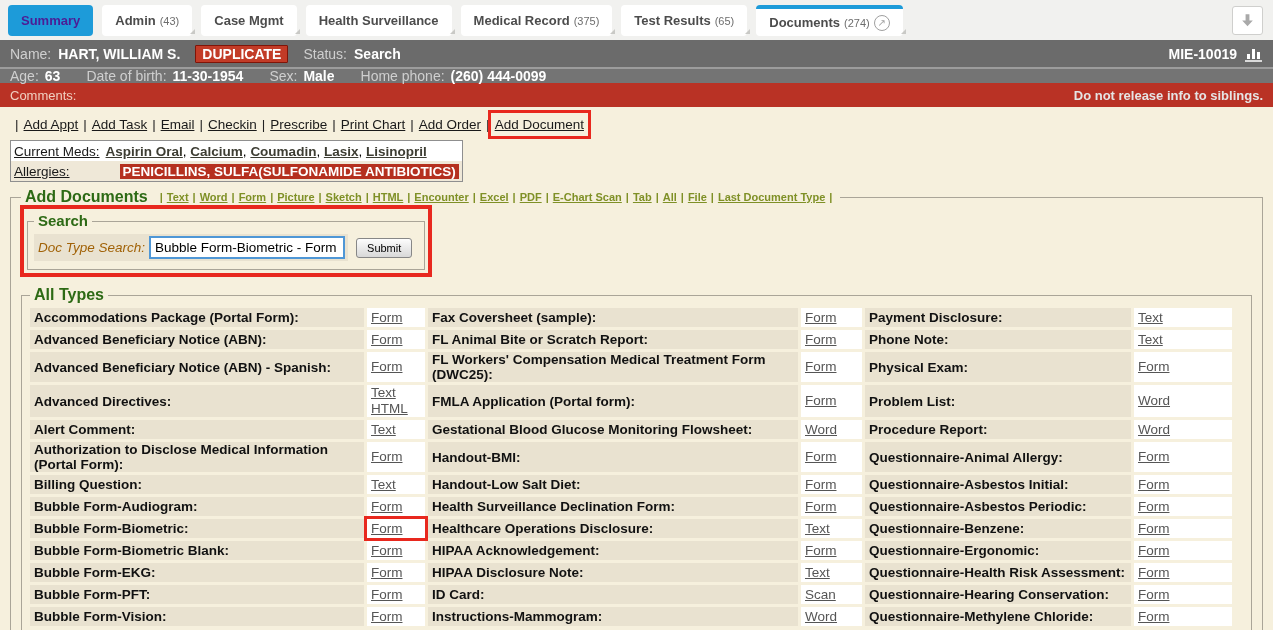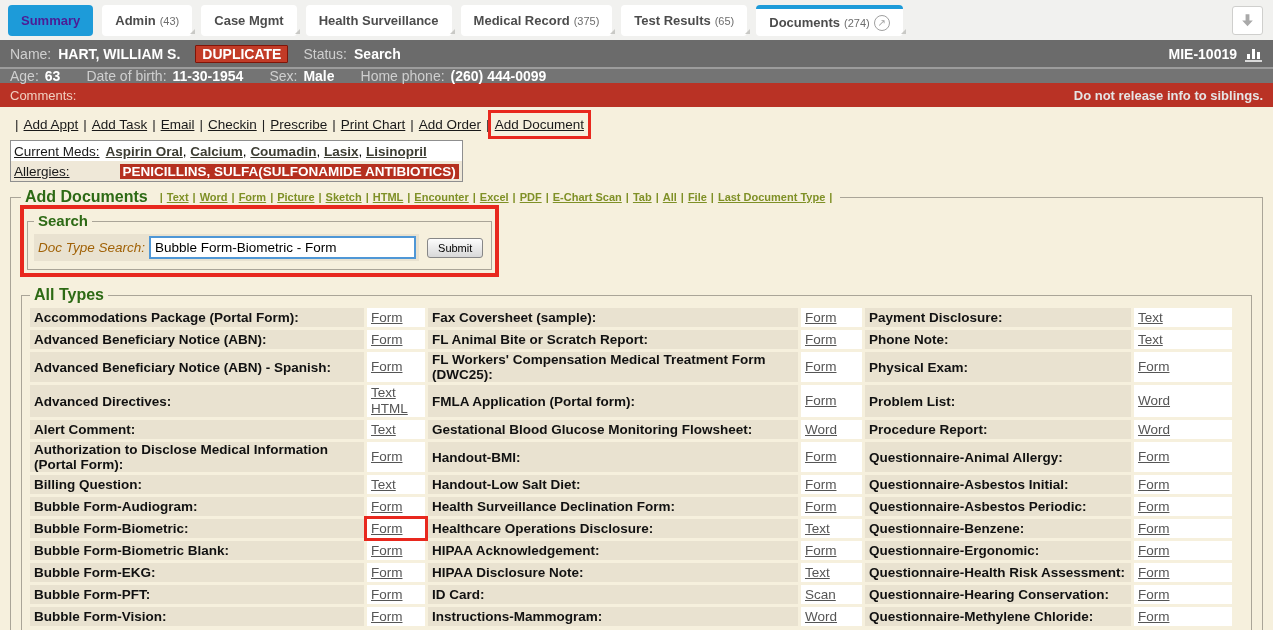--- a/index.html
+++ b/index.html
@@ -63,21 +63,21 @@
   .doclinks a { color:#7f9026; text-decoration:underline; cursor:pointer; }
   .doclinks .sep { margin:0 4px; text-decoration:none; }
 
   .fs-search { width:398px; margin:4px 0 16px 6px; padding:4px 8px 8px 6px;
                outline:4px solid #e8281e; outline-offset:3px; }
   .fs-search legend { padding:0 4px; }
   .fs-search .fs-title { font-size:15px; }
   .search-row { display:flex; align-items:center; }
   .search-label-wrap { background:#e9e2d0; display:flex; align-items:center; padding:2px 3px 2px 4px; }
   .search-label-wrap label { font-size:13.5px; color:#a16207; margin-right:4px; white-space:nowrap;font-style:italic; }
-  .search-input { width:267px; height:23px; border:2px solid #4f97d6; font-size:13.5px;
+  .search-input { width:196px; height:23px; border:2px solid #4f97d6; font-size:13.5px;
                   padding:1px 4px; font-family:"Liberation Sans", sans-serif; }
   .submit-btn { margin-left:8px; font-size:11px; padding:3px 10px;
                 background:linear-gradient(#fdfdfd,#d8d8d8); border:1px solid #878787;
                 border-radius:3px; cursor:pointer; font-family:"Liberation Sans", sans-serif; }
 
   .fs-all { margin:0 0 0 0; padding:4px 8px 8px 8px; }
   .fs-all legend { padding:0 4px; }
 
   
   .typetable { display:grid; grid-template-columns:334px 58px 370px 61px 266px 98px; gap:3px; }

